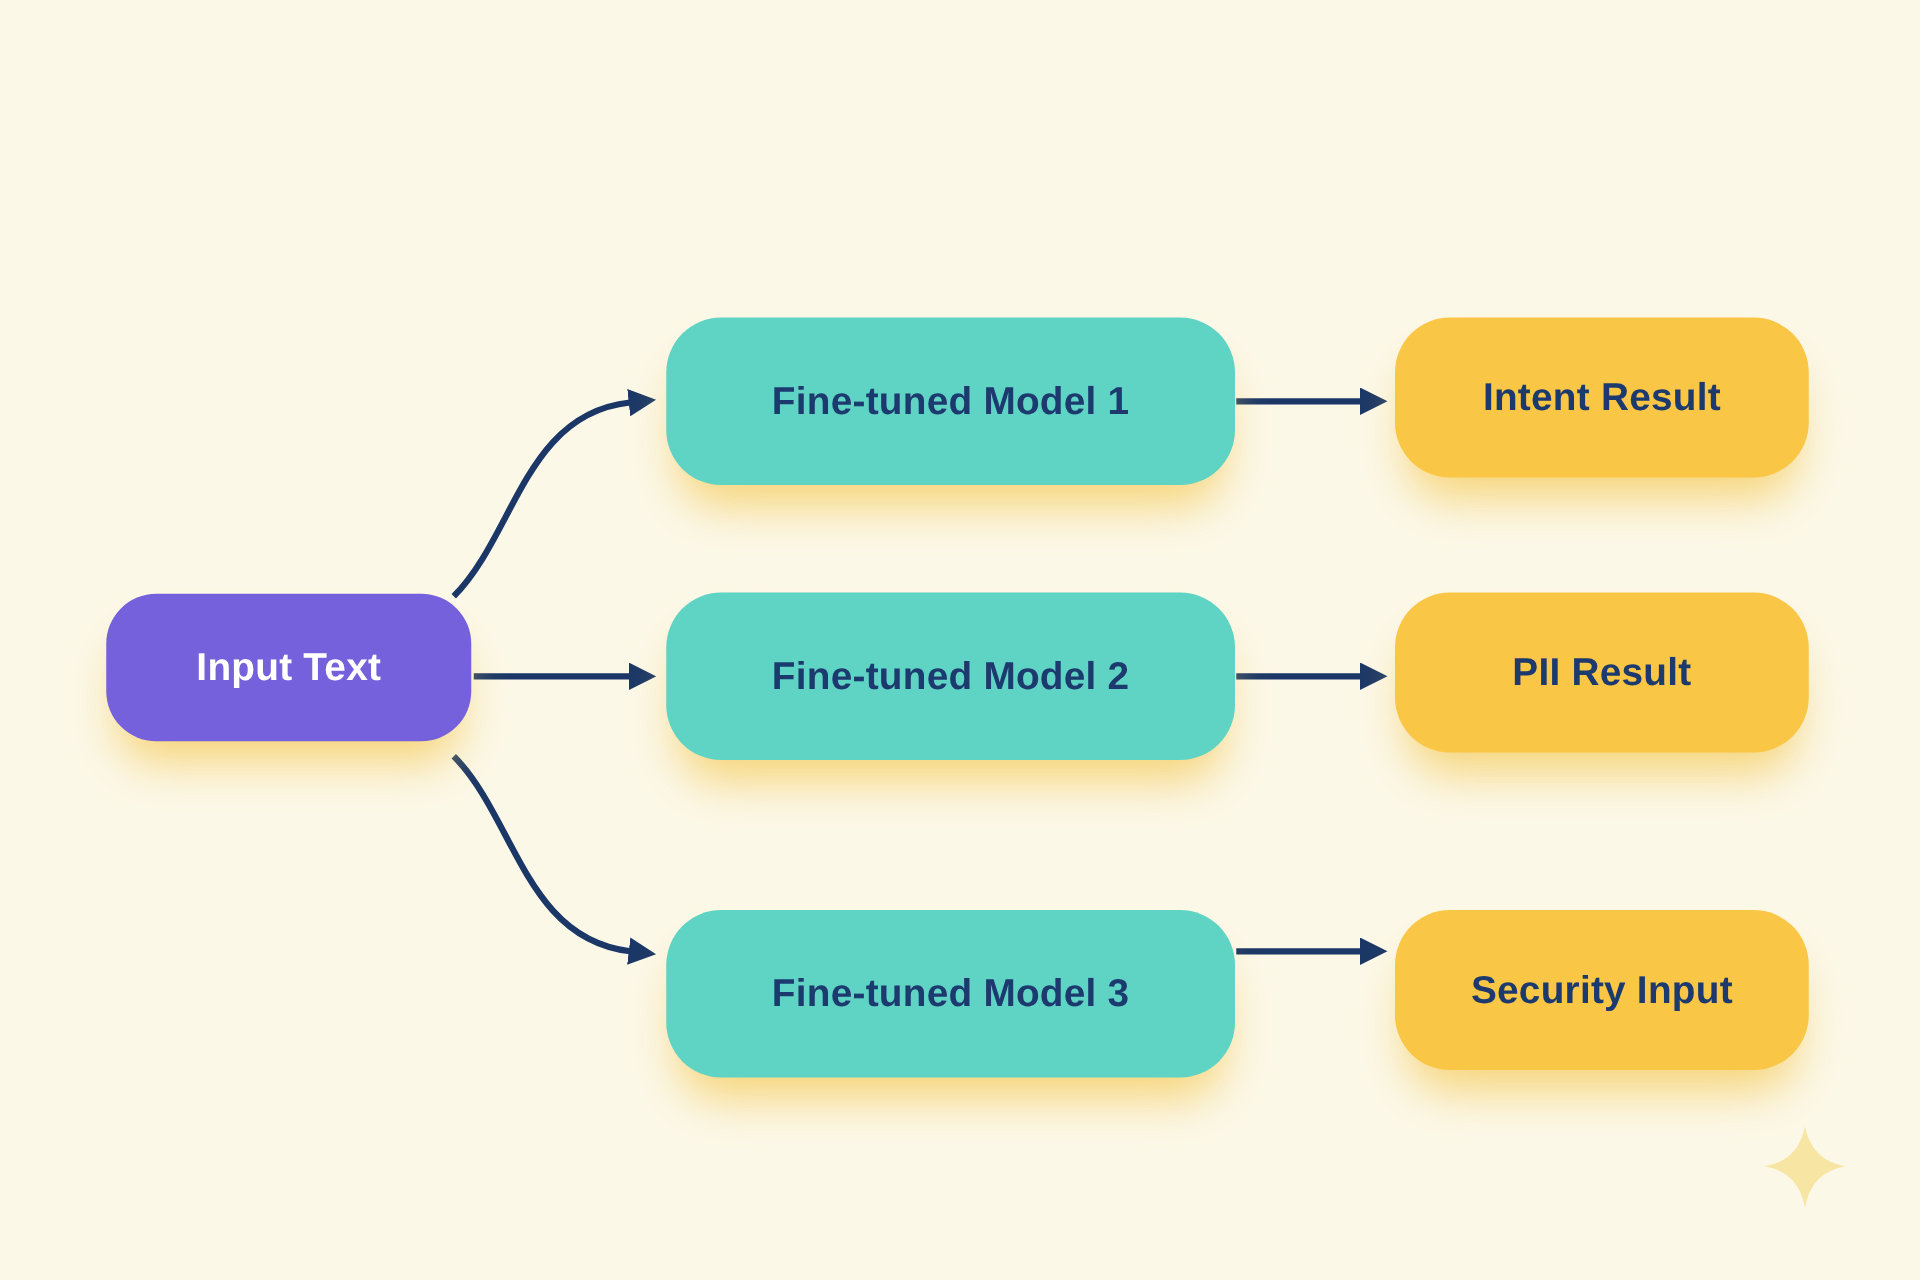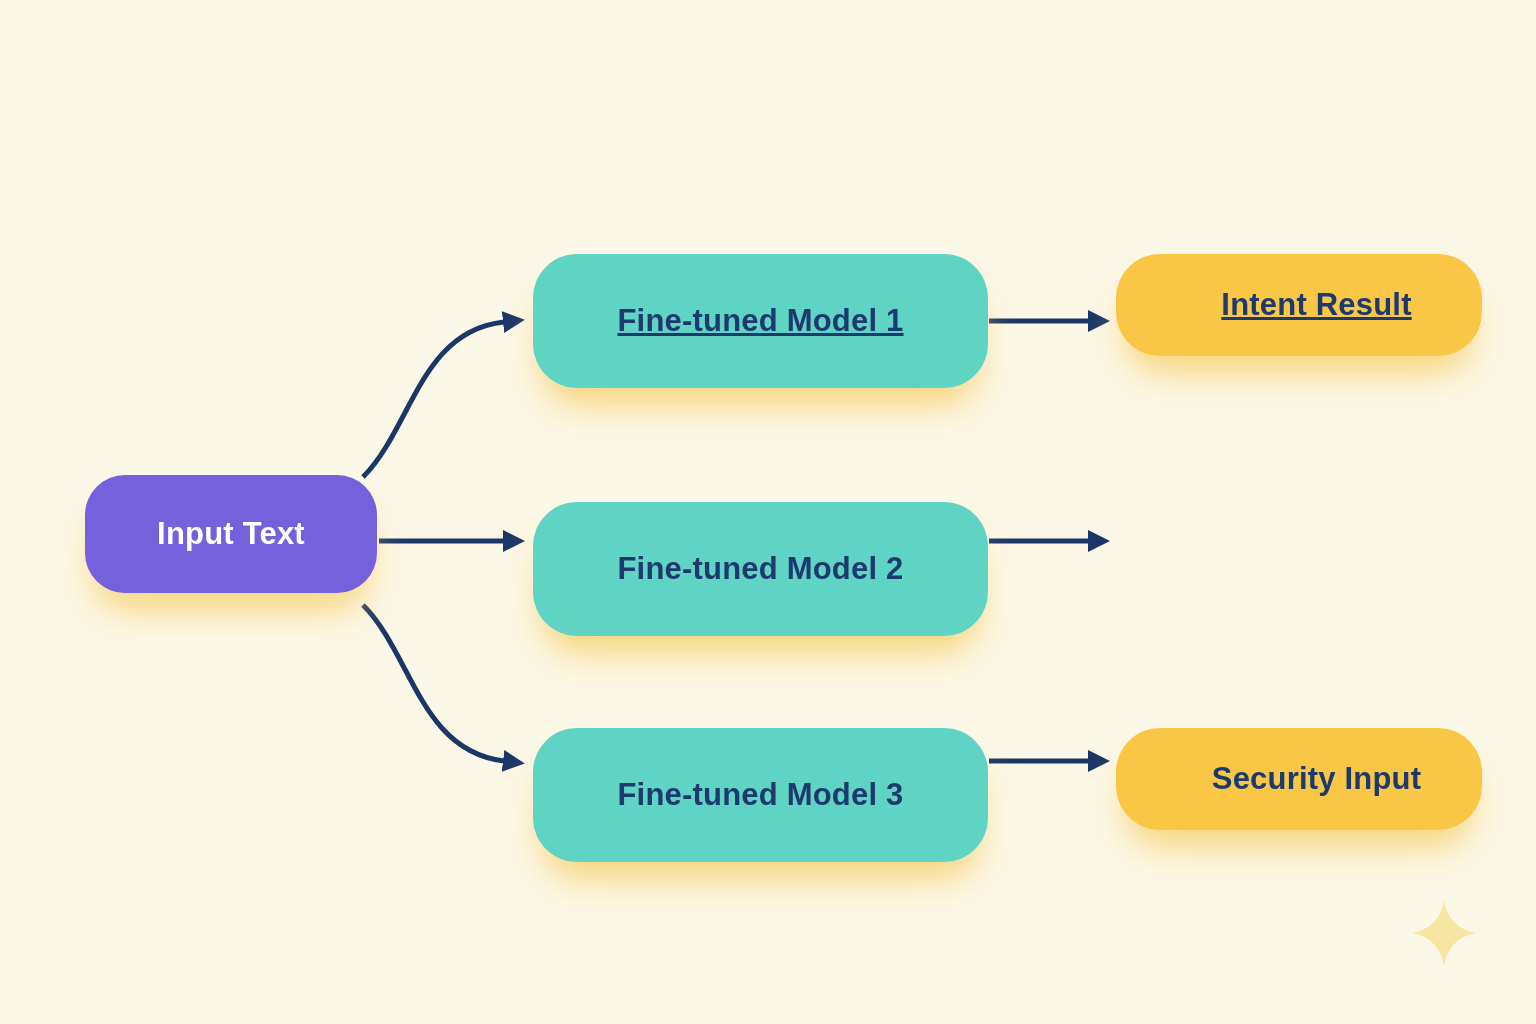--- a/index.html
+++ b/index.html
@@ -37,28 +37,27 @@
   }
   .node-model {
     left: 533px;
     width: 455px; height: 134px;
     border-radius: 44px;
     background: var(--model-node, #5FD3C4);
     color: var(--node-text, #1C3A6E);
   }
   .node-result {
     left: 1116px;
-    width: 331px; height: 102px;
+    width: 331px; height: 128px;
     border-radius: 44px;
     background: var(--result-node, #F9C646);
     color: var(--node-text, #1C3A6E);
-    padding-left: 35px;
   }
-  .row1 { top: 254px; text-decoration: underline; }
-  .row2 { top: 502px; }
+  .row1 { top: 254px; }
+  .row2 { top: 474px; }
   .row3 { top: 694px; margin-top: 34px; }
   svg.arrows, svg.decor {
     position: absolute;
     inset: 0;
     pointer-events: none;
   }
   svg.arrows path.edge {
     fill: none;
     stroke: var(--arrow, #1B3767);
     stroke-width: 5;
@@ -93,20 +92,23 @@
   <div class="node node-model row2">
     <span>Fine-tuned Model 2</span>
   </div>
   <div class="node node-model row3">
     <span>Fine-tuned Model 3</span>
   </div>
 
   <div class="node node-result row1">
     <span>Intent Result</span>
   </div>
+  <div class="node node-result row2">
+    <span>PII Result</span>
+  </div>
   <div class="node node-result row3">
     <span>Security Input</span>
   </div>
 
   <svg class="decor" width="1536" height="1024" viewBox="0 0 1536 1024">
     <path d="M 1444,901 Q 1449,928 1476,933 Q 1449,938 1444,966 Q 1439,938 1412,933 Q 1439,928 1444,901 Z" fill="#F7E6A3"></path>
   </svg>
 
 </div>
 

